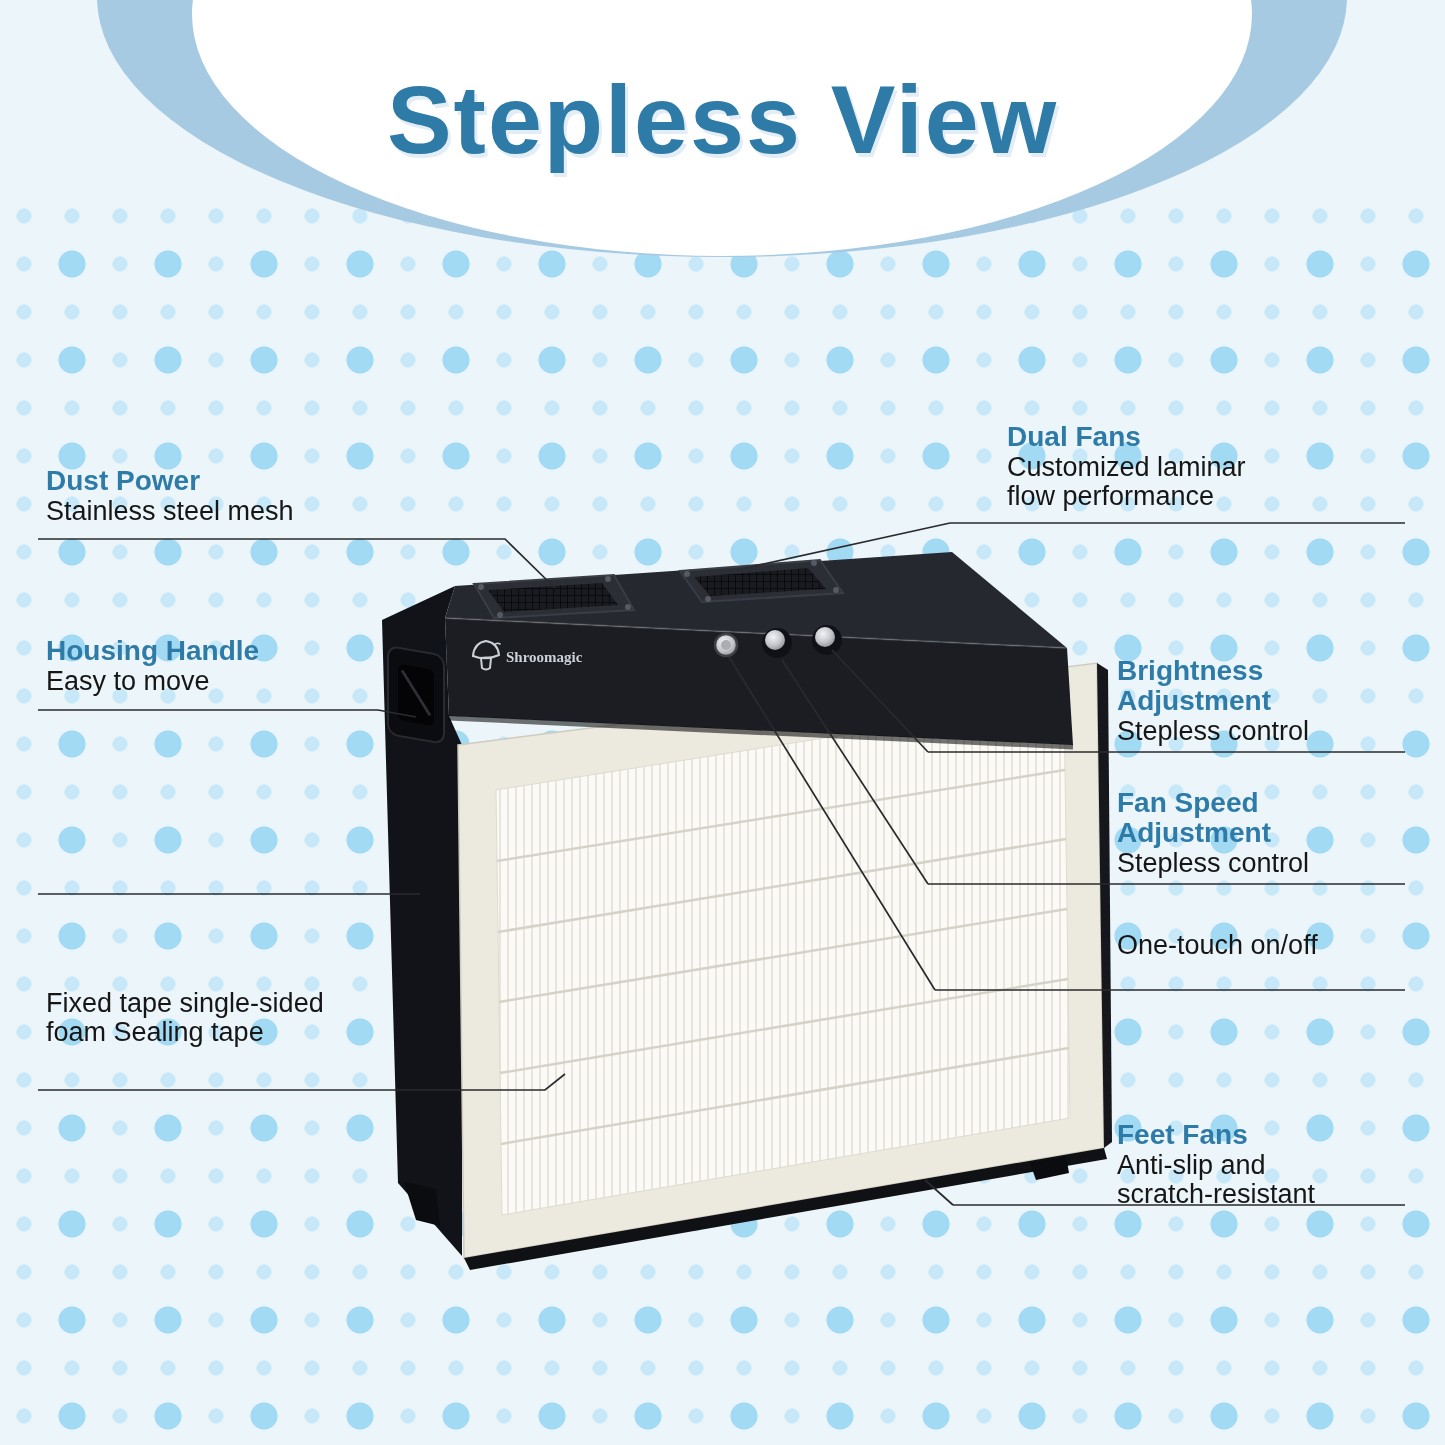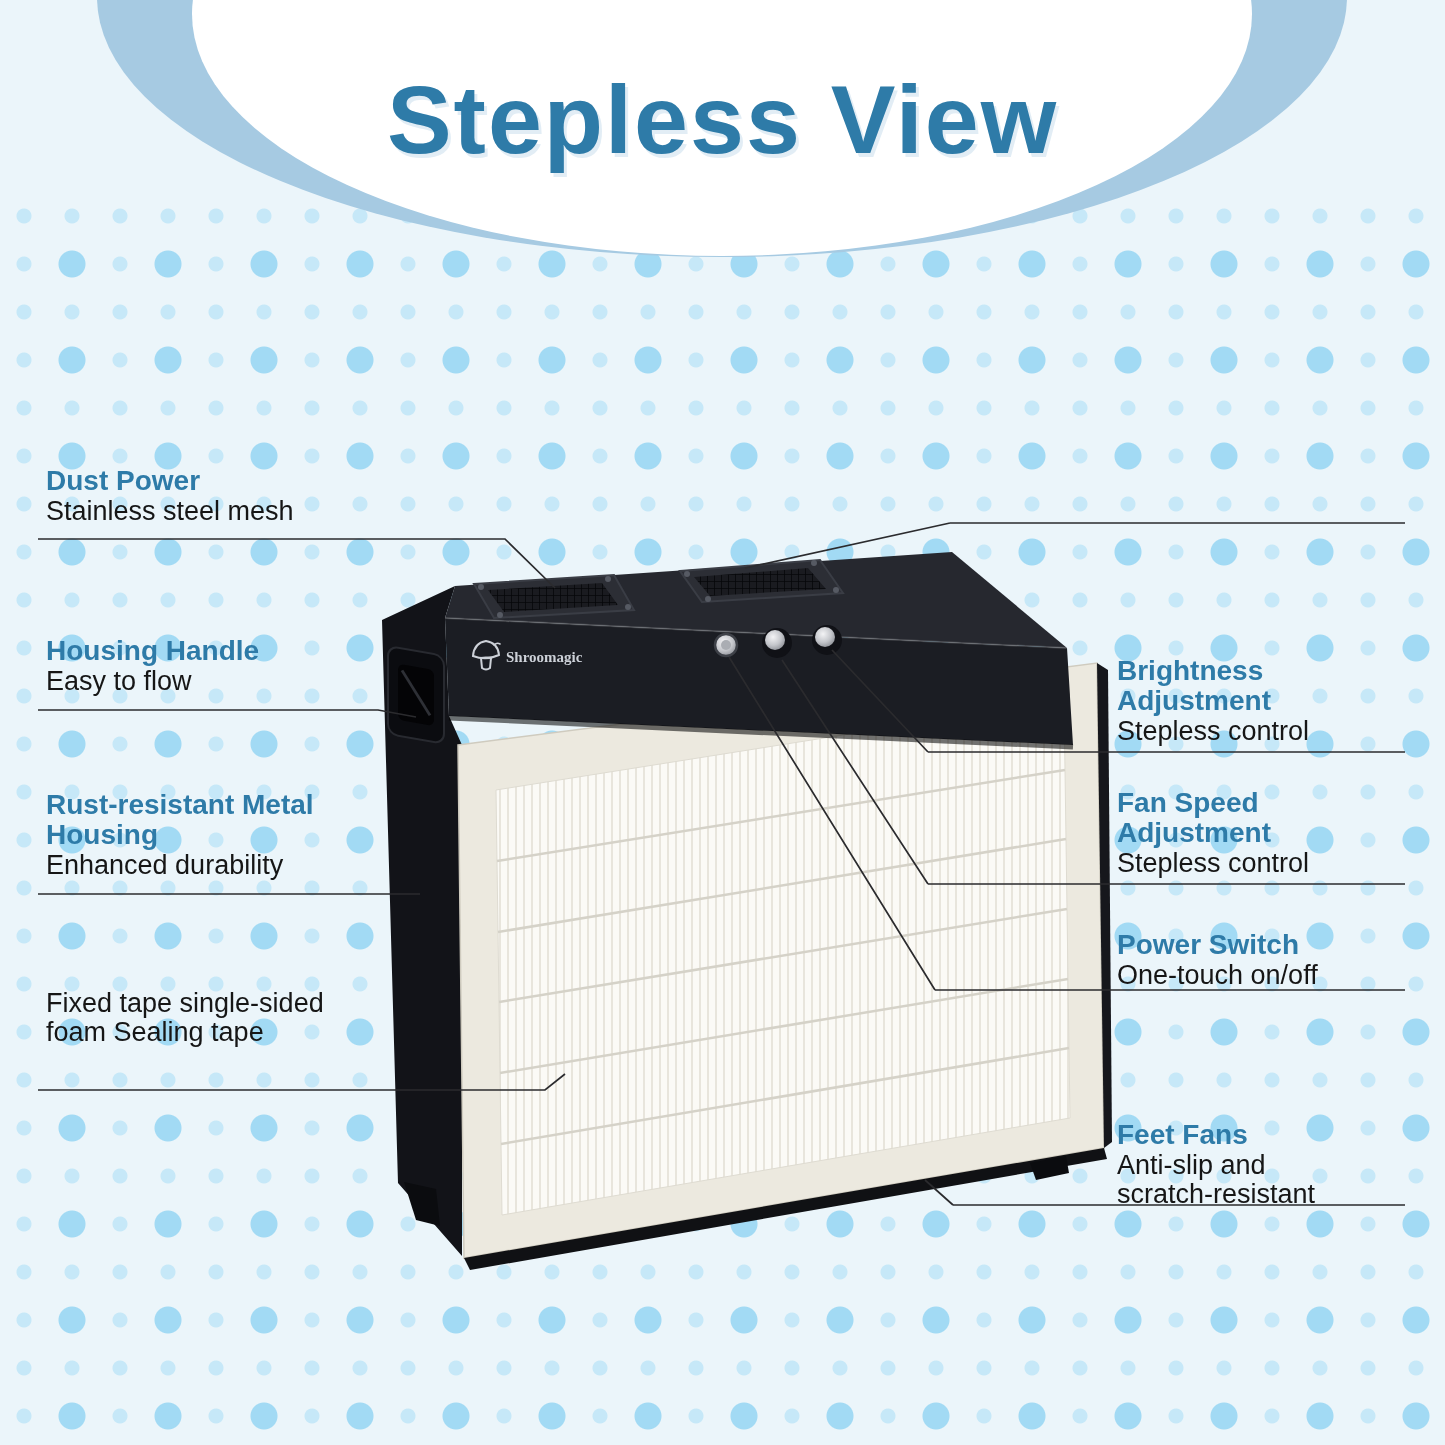--- a/index.html
+++ b/index.html
@@ -135,45 +135,44 @@
 
   <div class="title">Stepless View</div>
 
   <div class="label" style="left:46px;top:466px;width:420px">
     <h3>Dust Power</h3>
     <p>Stainless steel mesh</p>
   </div>
 
   <div class="label" style="left:46px;top:636px;width:360px">
     <h3>Housing Handle</h3>
-    <p>Easy to flow</p>
+    <p>Easy to move</p>
   </div>
 
-  <div class="label" style="left:46px;top:790px;width:272px">
-    <h3>Rust-resistant Metal Housing</h3>
-    <p>Enhanced durability</p>
-  </div>
 
   <div class="label" style="left:46px;top:988px;width:340px">
     <p>Fixed tape single-sided foam Sealing tape</p>
   </div>
 
+  <div class="label" style="left:1007px;top:422px;width:258px">
+    <h3>Dual Fans</h3>
+    <p>Customized laminar flow performance</p>
+  </div>
 
   <div class="label" style="left:1117px;top:656px;width:222px">
     <h3>Brightness Adjustment</h3>
     <p>Stepless control</p>
   </div>
 
   <div class="label" style="left:1117px;top:788px;width:222px">
     <h3>Fan Speed Adjustment</h3>
     <p>Stepless control</p>
   </div>
 
   <div class="label" style="left:1117px;top:930px;width:310px">
-    <h3>Power Switch</h3>
     <p>One-touch on/off</p>
   </div>
 
   <div class="label" style="left:1117px;top:1120px;width:245px">
     <h3>Feet Fans</h3>
     <p>Anti-slip and scratch-resistant</p>
   </div>
 
 </div>
 

